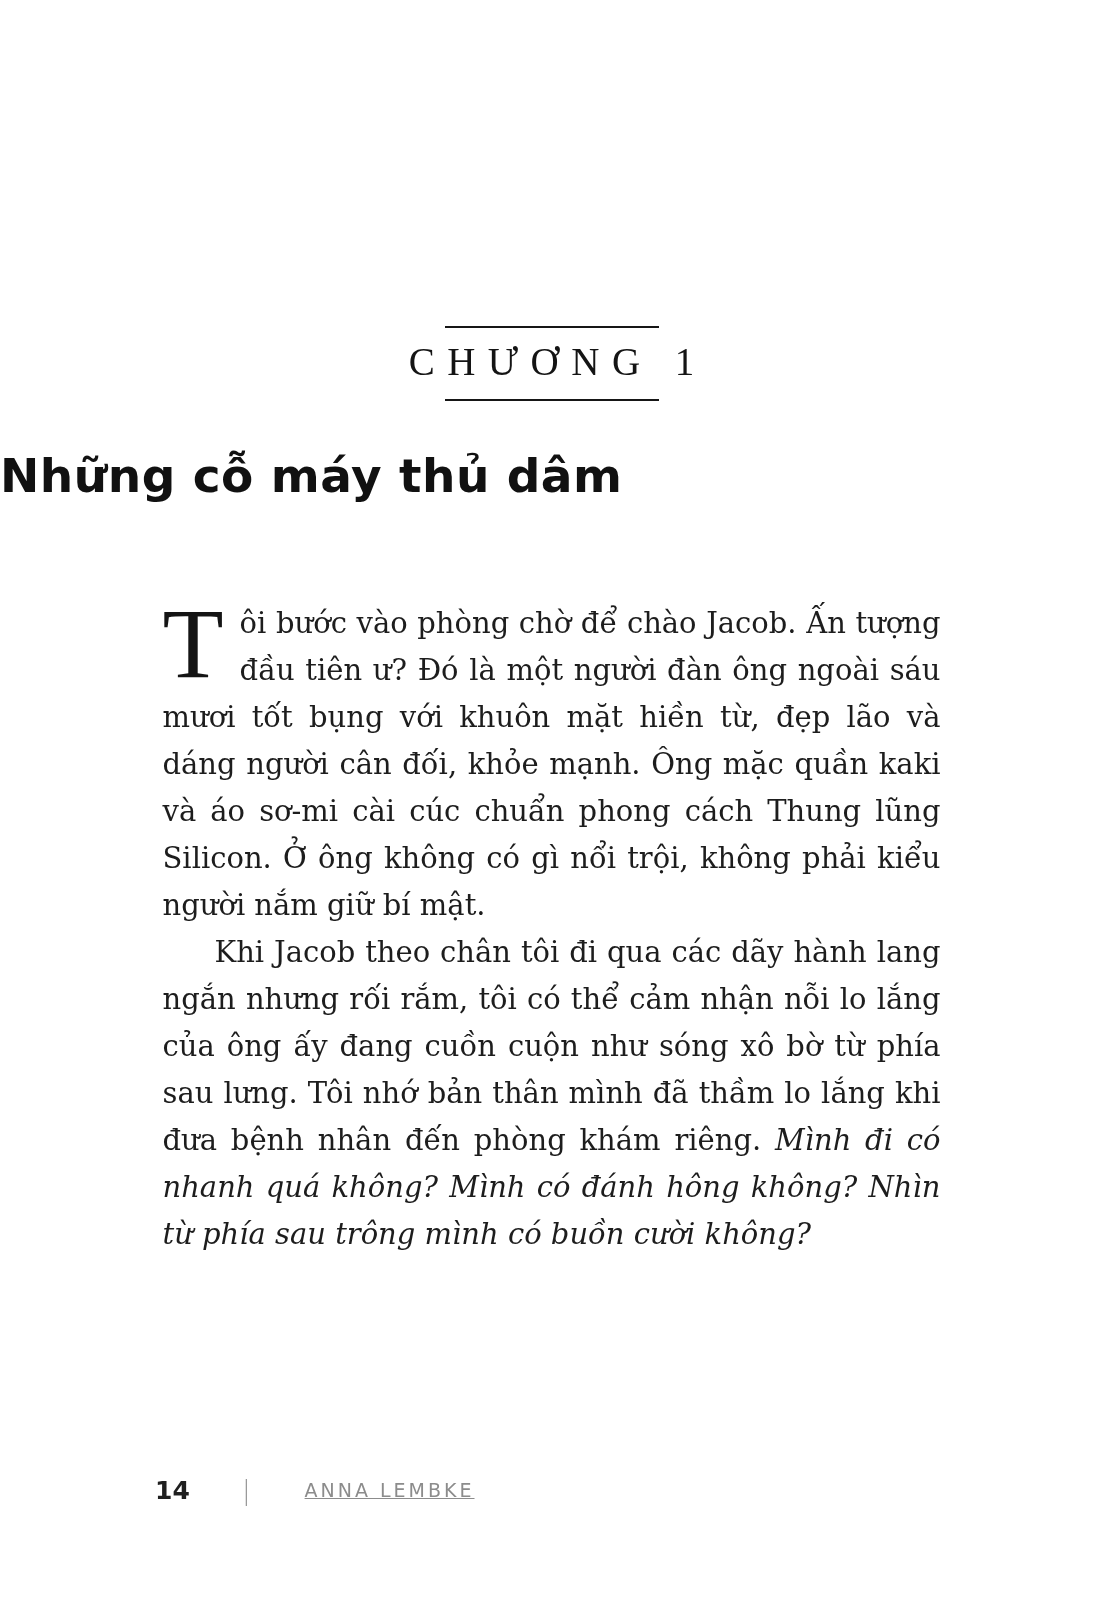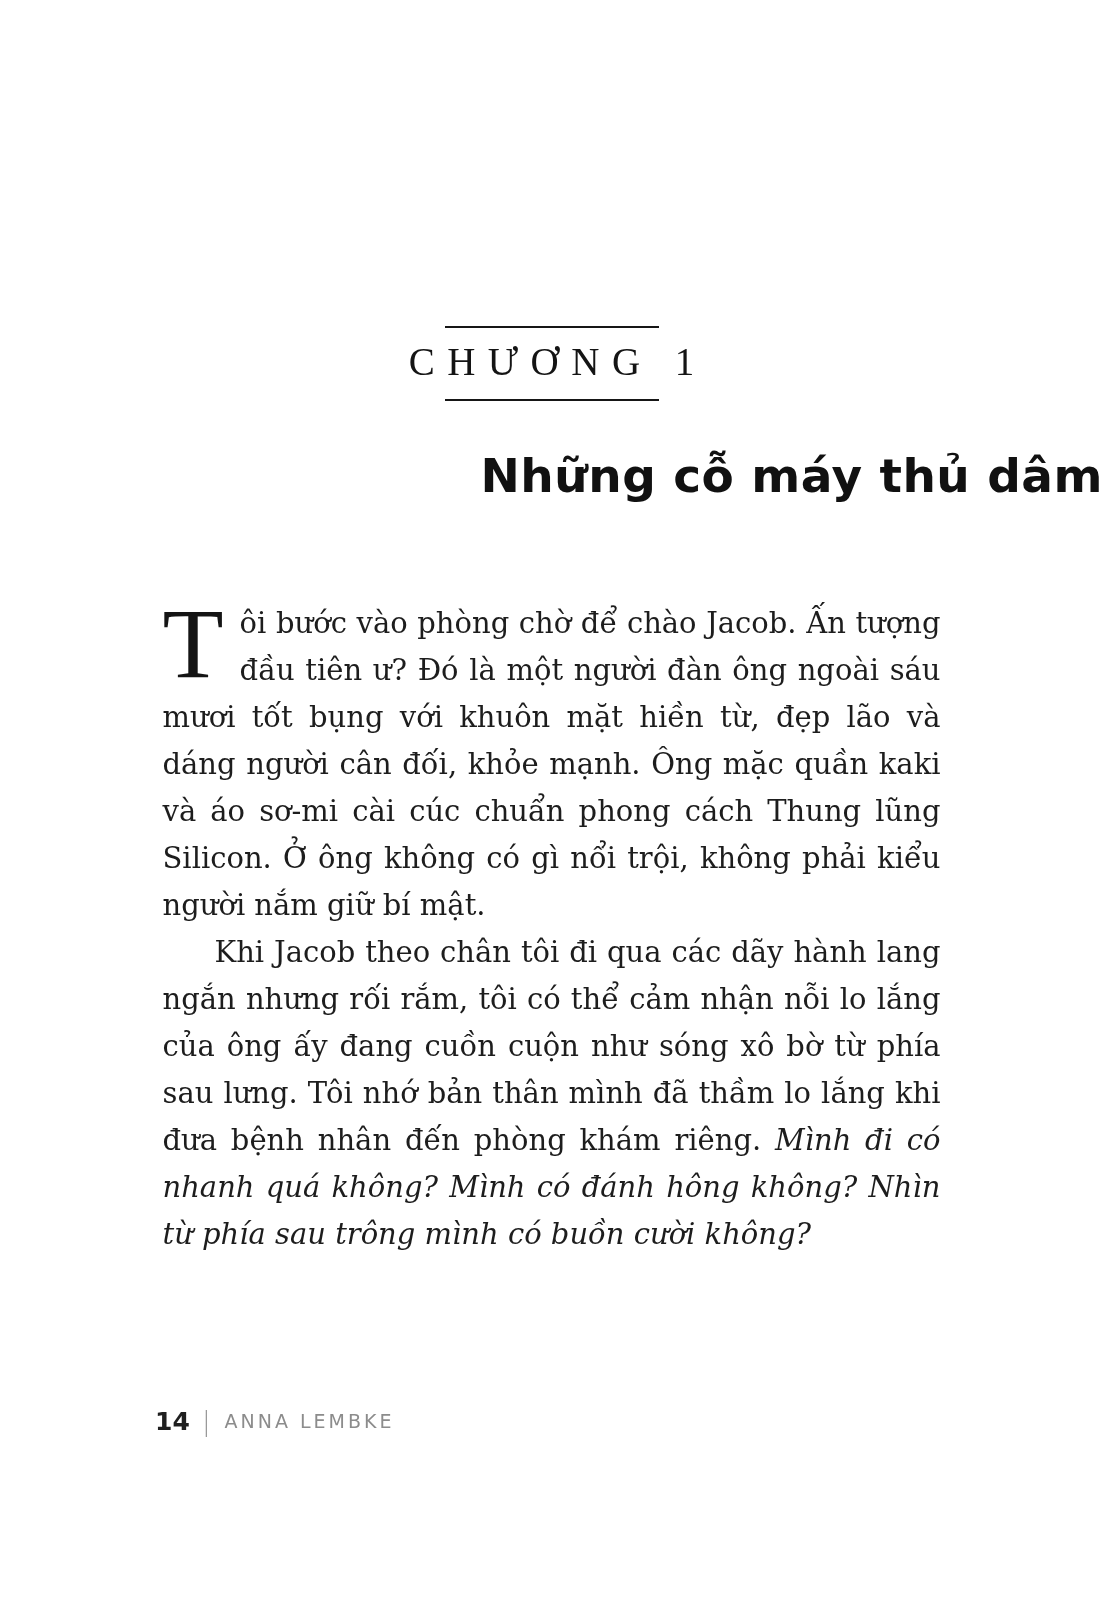--- a/index.html
+++ b/index.html
@@ -33,21 +33,21 @@
     letter-spacing: 0.32em;
     text-indent: 0.32em;
     color: #141414;
     margin: 13px 0 15px 0;
     line-height: 1.1;
   }
 
   
   .chapter-title {
     margin-top: 44px;
-    text-align: right;
+    text-align: left;
     font-family: "DejaVu Sans", "Liberation Sans", sans-serif;
     font-weight: 700;
     font-size: 47px;
     line-height: 61px;
     color: #111111;
     letter-spacing: 0.5px;
   }
   .title-line { display: block; }
 
   
@@ -69,41 +69,43 @@
     line-height: 80px;
     padding: 4px 16px 0 0;
     color: #141414;
   }
   .italic { font-style: italic; }
 
   
   .footer {
     position: absolute;
     left: 155px;
-    top: 1406px;
+    top: 1475px;
     display: flex;
     align-items: center;
     font-family: "DejaVu Sans", "Liberation Sans", sans-serif;
+    gap: 40px;
   }
   .page-num {
     font-weight: 700;
     font-size: 25px;
     color: #1f1f1f;
   }
   .sep {
     color: #9a9a9a;
     font-weight: 400;
     font-size: 26px;
     margin: 0 14px 0 12px;
     transform: scaleX(0.6);
   }
   .author {
     color: #8c8c8c;
     font-size: 19px;
     letter-spacing: 3px;
+    text-decoration: underline;
   }
 </style>
 </head>
 <body>
 
 <div class="page">
 
   <div class="chapter-heading">
     <div class="rule"></div>
     <div class="chapter-label">CHƯƠNG 1</div>

